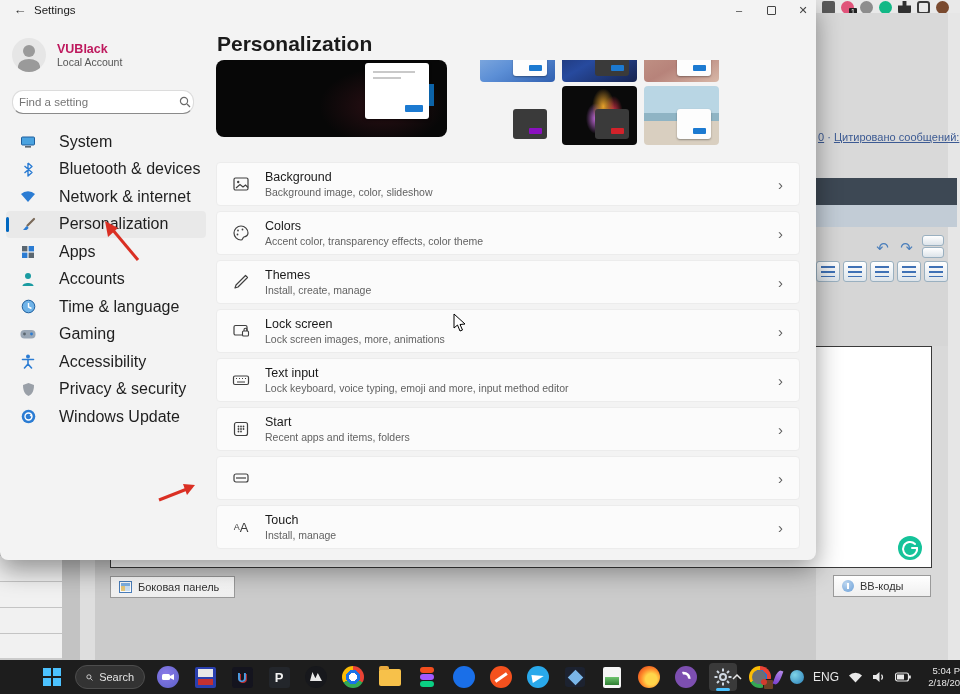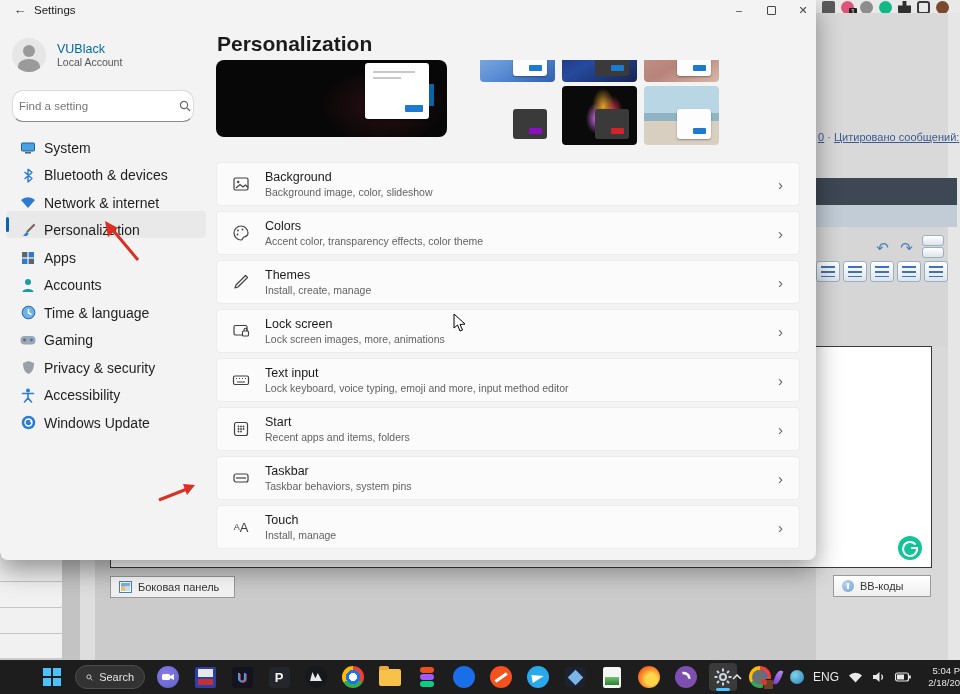--- a/index.html
+++ b/index.html
@@ -38,30 +38,30 @@
   .win { left:0; top:0; width:816px; height:560px; background:#f3f3f3; border-radius:0 0 8px 8px; box-shadow:0 10px 26px rgba(0,0,0,.4); overflow:hidden; }
   .titlebar { position:absolute; left:0; top:0; width:816px; height:22px; }
   .back-btn { position:absolute; left:10px; top:2px; font-size:13px; color:#333; width:20px; text-align:center; }
   .win-title { position:absolute; left:34px; top:4px; font-size:11.5px; color:#1b1b1b; }
   .win-ctl { position:absolute; top:0; width:30px; height:20px; display:flex; align-items:center; justify-content:center; color:#444; font-size:11px; }
   .max-box { width:9px; height:9px; border:1px solid #444; border-radius:1px; }
 
   .avatar { position:absolute; left:12px; top:38px; width:34px; height:34px; border-radius:50%; background:#e6e6e6; overflow:hidden; }
   .avatar::before { content:""; position:absolute; left:11px; top:7px; width:12px; height:12px; border-radius:50%; background:#9a9a9a; }
   .avatar::after { content:""; position:absolute; left:6px; top:21px; width:22px; height:14px; border-radius:50% 50% 0 0; background:#9a9a9a; }
-  .user-name { position:absolute; left:57px; top:42px; font-size:12.5px; font-weight:normal; color:#0369a1; }
+  .user-name { position:absolute; left:57px; top:42px; font-size:12.5px; font-weight:bold; color:#be185d; }
   .user-type { position:absolute; left:57px; top:56px; font-size:10.5px; color:#555; }
 
-  .searchbox { position:absolute; left:12px; top:90px; width:182px; height:32px; background:#fff; border:1px solid #dcdcdc; border-bottom-color:#8a8a8a; border-radius:11px; display:flex; align-items:center; }
+  .searchbox { position:absolute; left:12px; top:90px; width:182px; height:24px; background:#fff; border:1px solid #dcdcdc; border-bottom-color:#8a8a8a; border-radius:11px; display:flex; align-items:center; }
   .searchbox input { border:none; outline:none; background:transparent; flex:1; font-size:11.5px; padding:0 6px; color:#333; font-family:"Liberation Sans",sans-serif; }
   .searchbox input::placeholder { color:#767676; }
   .search-mag { margin-right:7px; flex:0 0 auto; }
 
   .nav { position:absolute; left:6px; top:128px; width:200px; }
-  .nav-item { height:27.5px; display:flex; align-items:flex-end; gap:8px; padding-left:14px; border-radius:4px; position:relative; font-size:14px; color:#1f1f1f; }
+  .nav-item { height:27.5px; display:flex; align-items:center; gap:23px; padding-left:14px; border-radius:4px; position:relative; font-size:16px; color:#1f1f1f; }
   .nav-item.sel { background:#e9e9e9; }
   .nav-item.sel::before { content:""; position:absolute; left:0; top:6px; width:3px; height:15px; border-radius:2px; background:#0067c0; }
   .nav-ic { width:16px; height:16px; flex:0 0 auto; display:flex; align-items:center; justify-content:center; }
 
   .page-title { position:absolute; left:217px; top:32px; font-size:21px; font-weight:600; color:#1b1b1b; }
 
   .hero { position:absolute; left:216px; top:60px; width:584px; height:85px; overflow:hidden; }
   .preview { position:absolute; left:0; top:0; width:231px; height:77px; border-radius:8px; background:radial-gradient(90px 55px at 72% 60%, #2b0f14, #070707 70%); }
   .pv-card { position:absolute; right:18px; top:3px; width:64px; height:56px; background:#fff; border-radius:3px; box-shadow:0 1px 3px rgba(0,0,0,.5); }
   .pv-line1 { position:absolute; left:8px; top:8px; width:42px; height:2px; background:#c9c9c9; }
@@ -275,34 +275,34 @@
           <svg width="16" height="11" viewBox="0 0 16 11">
             <rect x="0.5" y="1" width="15" height="8.5" rx="4" fill="#9aa7b5"></rect>
             <circle cx="4.5" cy="5" r="1.4" fill="#5b6770"></circle>
             <circle cx="11.5" cy="5" r="1.4" fill="#2b7cd3"></circle>
           </svg>
         </span>
       <span>Gaming</span>
     </div>
     <div class="nav-item">
       <span class="nav-ic">
-          <svg width="13" height="15" viewBox="0 0 13 15">
-            <path d="M6.5 1 L12 3 C12 9 10 12.5 6.5 14 C3 12.5 1 9 1 3 Z" fill="#9aa0a8"></path>
-          </svg>
-        </span>
-      <span>Privacy &amp; security</span>
-    </div>
-    <div class="nav-item">
-      <span class="nav-ic">
           <svg width="14" height="15" viewBox="0 0 14 15">
             <circle cx="7" cy="2.6" r="2" fill="#2b7cd3"></circle>
             <path d="M1.5 5.5 L12.5 5.5 M7 5.5 L7 10 M7 10 L3.5 14 M7 10 L10.5 14" fill="none" stroke="#2b7cd3" stroke-width="1.6" stroke-linecap="round"></path>
           </svg>
         </span>
       <span>Accessibility</span>
+    </div>
+    <div class="nav-item">
+      <span class="nav-ic">
+          <svg width="13" height="15" viewBox="0 0 13 15">
+            <path d="M6.5 1 L12 3 C12 9 10 12.5 6.5 14 C3 12.5 1 9 1 3 Z" fill="#9aa0a8"></path>
+          </svg>
+        </span>
+      <span>Privacy &amp; security</span>
     </div>
     <div class="nav-item">
       <span class="nav-ic">
           <svg width="15" height="15" viewBox="0 0 15 15">
             <circle cx="7.5" cy="7.5" r="6.8" fill="#2b7cd3"></circle>
             <path d="M4 7.5 A3.5 3.5 0 0 1 11 7.5 M11 7.5 A3.5 3.5 0 0 1 4 7.5" fill="none" stroke="#fff" stroke-width="1.4"></path>
             <path d="M11 4.5 L11 7.5 L8.5 7 Z" fill="#fff"></path>
           </svg>
         </span>
       <span>Windows Update</span>
@@ -444,24 +444,20 @@
           <span class="row-sub">Recent apps and items, folders</span>
         </span>
       <span class="row-chev">›</span>
     </div>
     <div class="row-card">
       <span class="row-ic">
           <svg width="18" height="18" viewBox="0 0 18 18">
             <rect x="2" y="5" width="14" height="8" rx="2" fill="none" stroke="#404040" stroke-width="1.2"></rect>
             <line x1="4" y1="9" x2="14" y2="9" stroke="#404040" stroke-width="1.2"></line>
           </svg>
-        </span>
-      <span class="row-txt">
-          <span class="row-title">Taskbar</span>
-          <span class="row-sub">Taskbar behaviors, system pins</span>
         </span>
       <span class="row-chev">›</span>
     </div>
     <div class="row-card">
       <span class="row-ic fonts-glyphs">
           <span>A</span>
           <span class="big">A</span>
         </span>
       <span class="row-txt">
           <span class="row-title">Touch</span>

